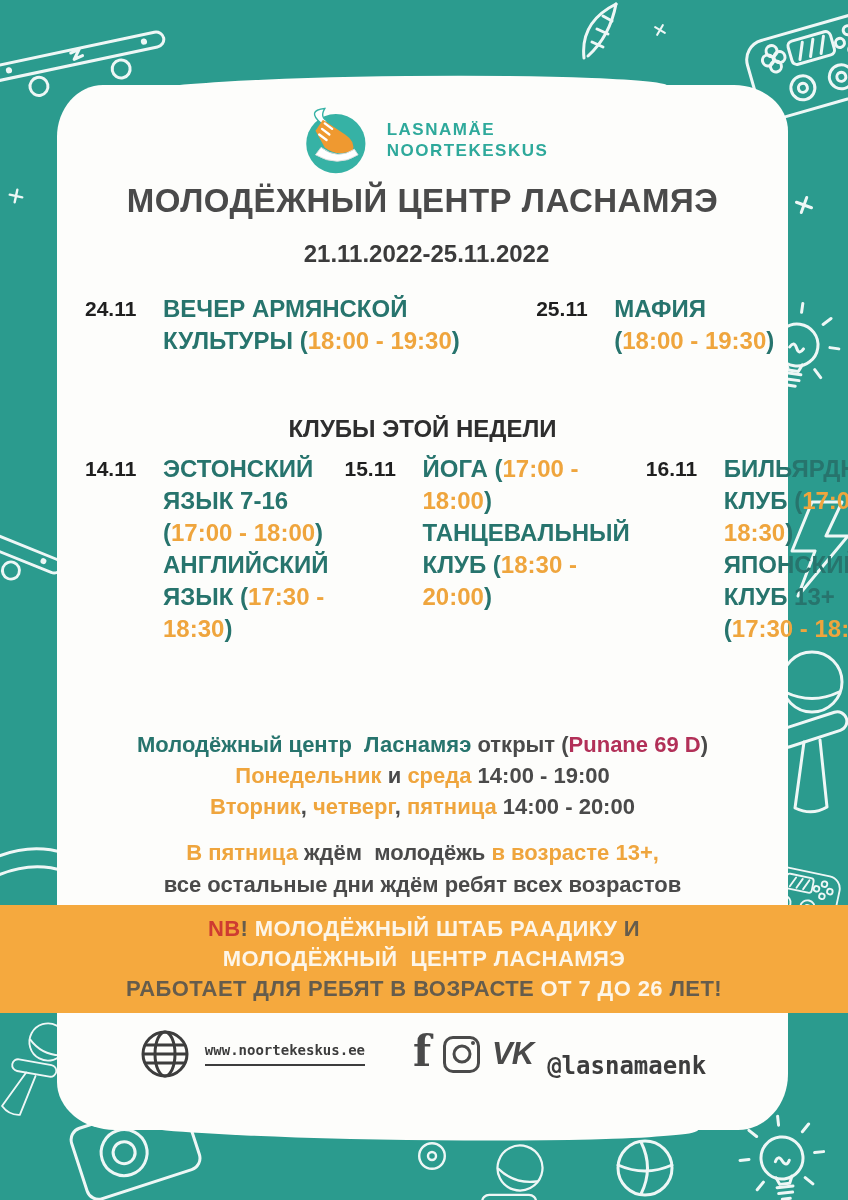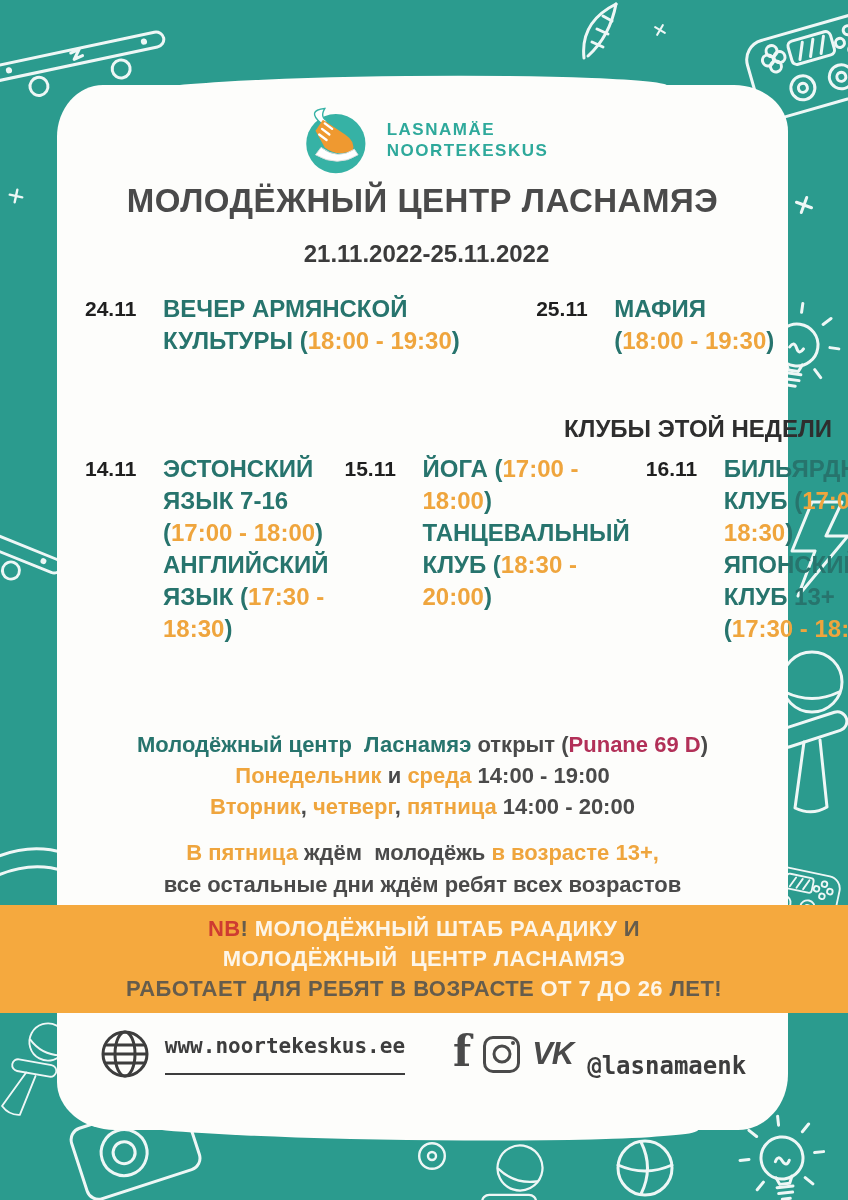--- a/index.html
+++ b/index.html
@@ -37,40 +37,40 @@
   #events-list{top:208px;gap:7px;}
   #clubs-list{top:368px;gap:16px;}
   .sched-row{display:flex;align-items:flex-start;}
   .sched-date{flex:0 0 78px;font-size:21px;font-weight:bold;color:var(--near-black);line-height:32px;}
   .sched-lines{flex:1;}
   .sched-line{font-size:24px;font-weight:bold;line-height:32px;white-space:pre-wrap;}
   .sched-title{color:var(--teal-text);}
   .sched-paren{color:var(--teal-text);}
   .sched-time{color:var(--orange-text);}
 
-  .clubs-heading{position:absolute;left:0;top:330px;width:100%;text-align:right;font-size:24px;font-weight:bold;color:#2E2E2E;padding-left:44px;}
+  .clubs-heading{position:absolute;left:0;top:330px;width:100%;text-align:center;font-size:24px;font-weight:bold;color:#2E2E2E;}
 
   .seg-block{position:absolute;left:0;width:100%;text-align:center;font-weight:bold;}
   #info-lines{top:644px;font-size:22px;line-height:31px;}
   #note-lines{top:752px;font-size:22px;line-height:32px;}
   .seg-line{white-space:pre-wrap;}
   .c-teal{color:var(--teal-text);}
   .c-orange{color:var(--orange-text);}
   .c-dark{color:var(--dark);}
   .c-crimson{color:var(--crimson);}
   .c-red{color:var(--red);}
   .c-white{color:var(--banner-white);}
   .c-bdark{color:var(--banner-dark);}
 
   .banner{position:absolute;left:0;top:905px;width:848px;height:108px;background:var(--banner-bg);z-index:2;
           display:flex;flex-direction:column;justify-content:center;text-align:center;font-size:22px;font-weight:bold;line-height:30px;letter-spacing:.4px;}
 
   .footer{position:absolute;left:57px;top:1028px;width:731px;z-index:2;display:flex;justify-content:center;align-items:center;gap:14px;}
   .globe{flex:0 0 auto;}
-  .site-url{font-family:"DejaVu Sans Mono",monospace;font-weight:bold;font-size:21px;color:#3D3D3D;text-decoration:none;border-bottom:2.5px solid #3D3D3D;padding-bottom:15px;margin-right:34px;}
+  .site-url{font-family:"DejaVu Sans Mono",monospace;font-weight:bold;font-size:14px;color:#3D3D3D;text-decoration:none;border-bottom:2.5px solid #3D3D3D;padding-bottom:6px;margin-right:34px;}
   .social{display:flex;align-items:center;gap:12px;}
   .fb{font-family:"DejaVu Serif",serif;font-weight:bold;font-size:42px;color:#4A4A4A;line-height:36px;transform:translateY(-2px);}
   .ig{width:31px;height:31px;border:3.5px solid #4A4A4A;border-radius:10px;position:relative;}
   .ig::before{content:"";position:absolute;left:50%;top:50%;width:13px;height:13px;border:3.5px solid #4A4A4A;border-radius:50%;transform:translate(-50%,-50%);}
   .ig::after{content:"";position:absolute;right:2px;top:2px;width:4px;height:4px;background:#4A4A4A;border-radius:50%;}
   .vk{font-size:31px;font-weight:bold;color:#4A4A4A;font-style:italic;letter-spacing:-1px;}
   .handle{font-family:"DejaVu Sans Mono",monospace;font-weight:bold;font-size:24px;color:#3D3D3D;text-decoration:none;margin-top:24px;}
 </style>
 </head>
 <body>

